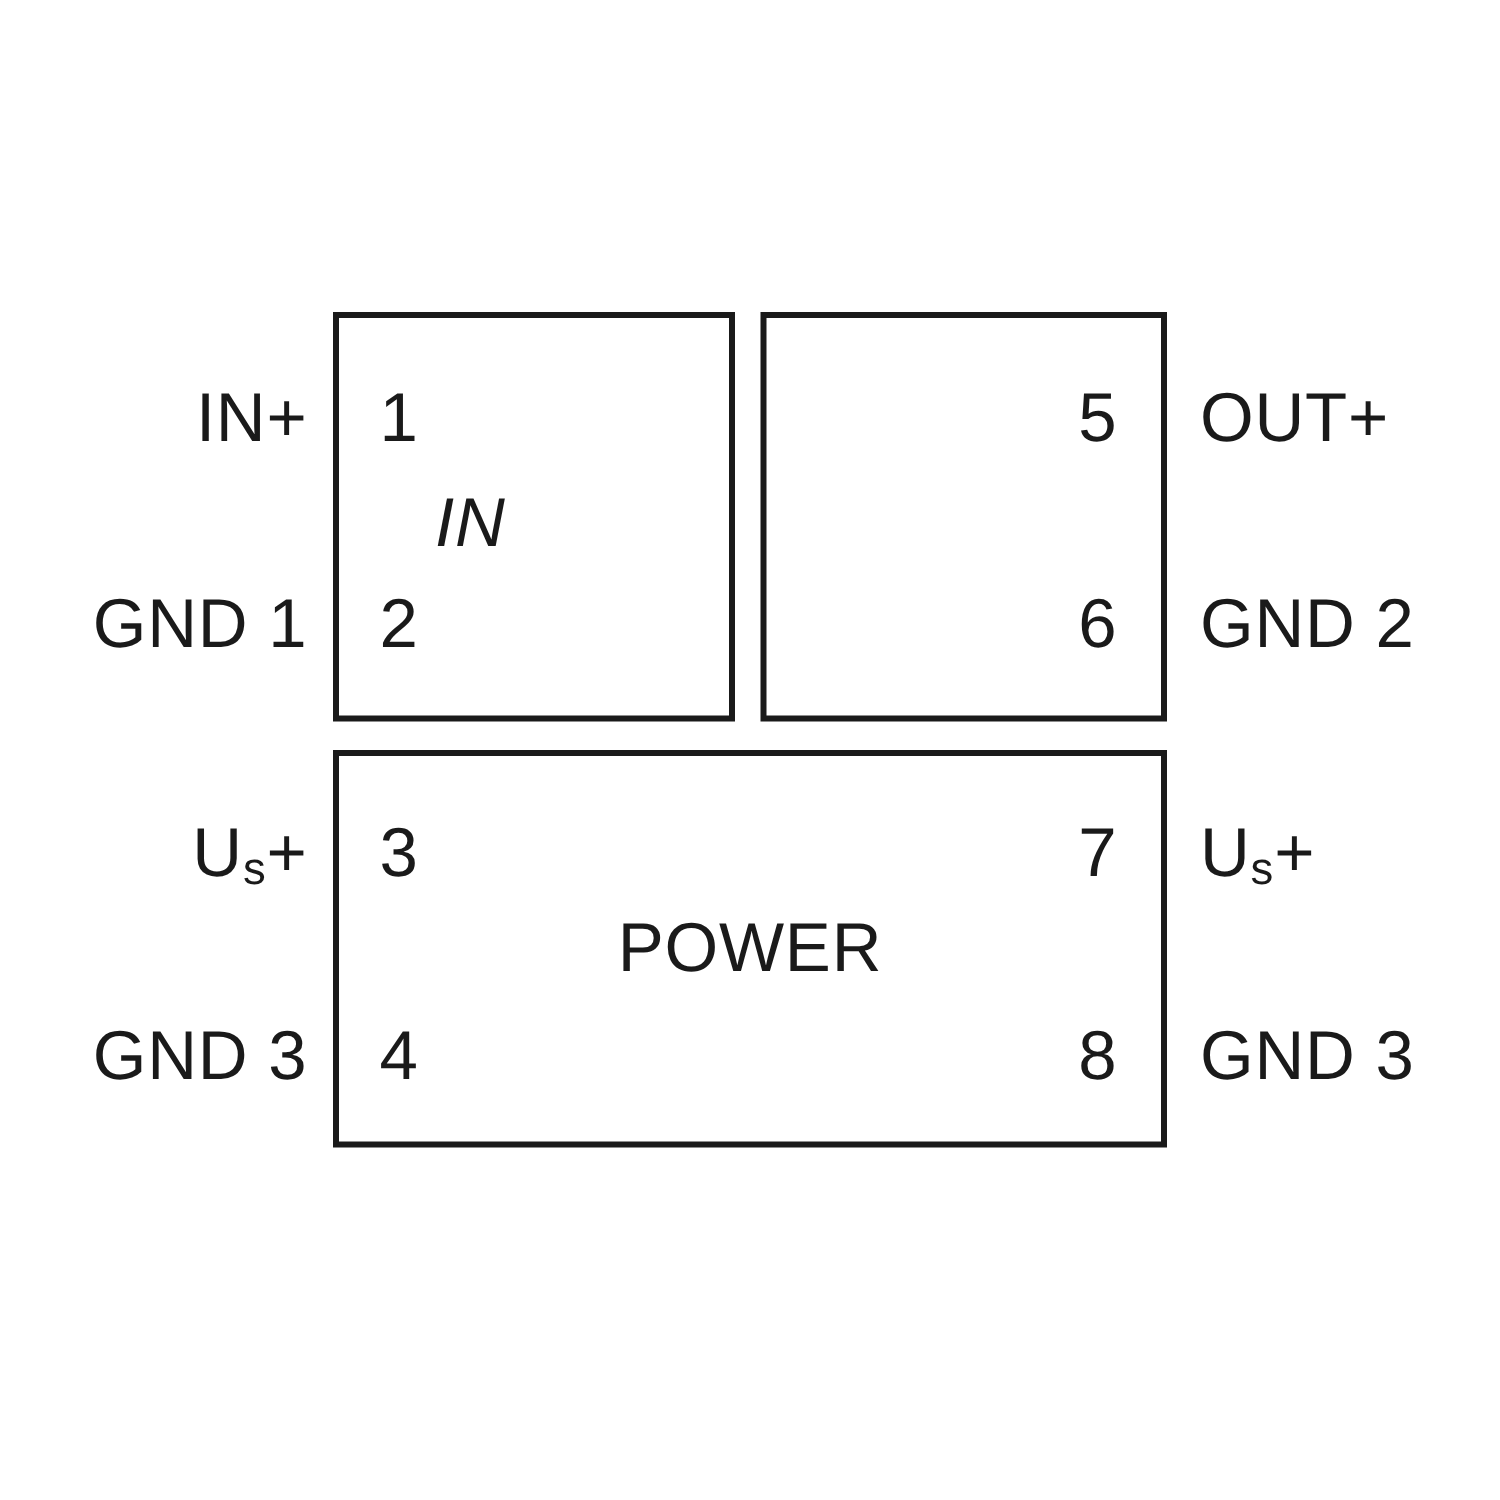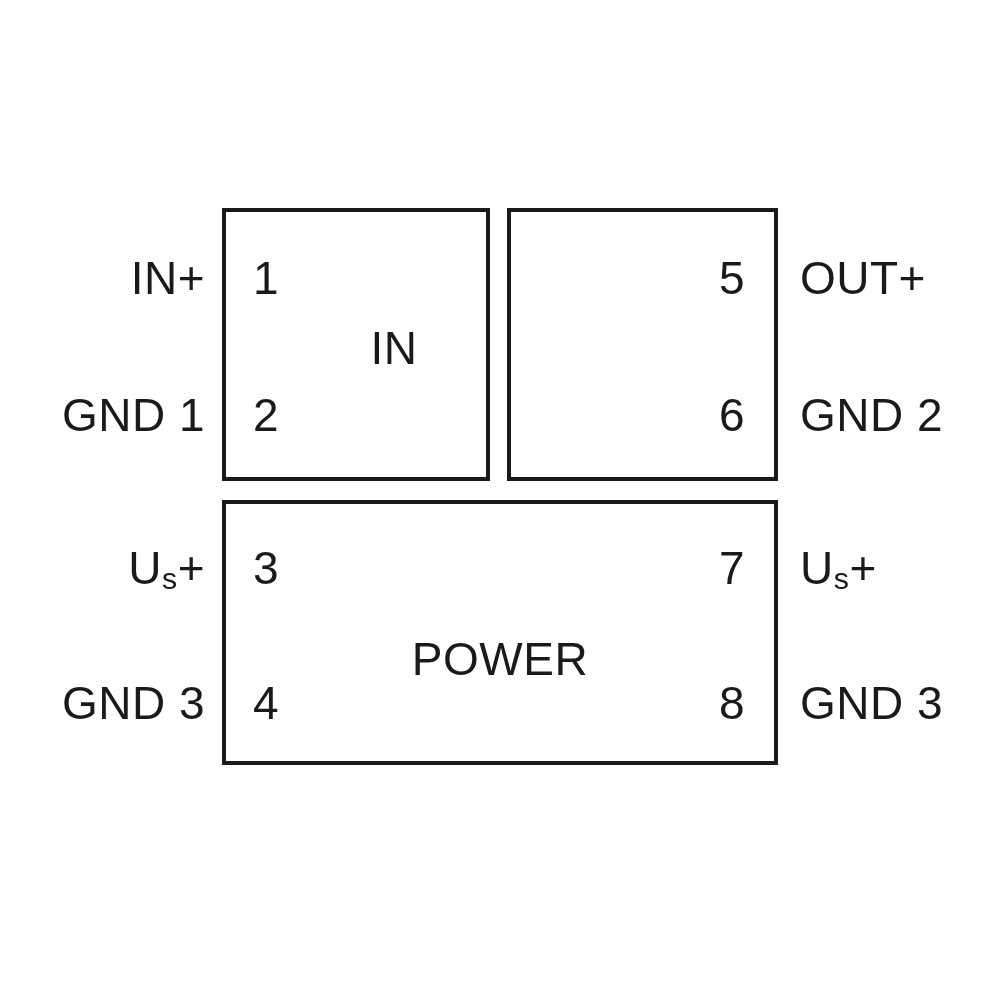--- a/index.html
+++ b/index.html
@@ -66,31 +66,31 @@
   .num-right { left: 625px;  width: 120px; text-align: right; }
 
   
   .row-1 { top: 255px; }
   .row-2 { top: 392px; }
   .row-3 { top: 545px; }
   .row-4 { top: 680px; }
 
   
   #cap-in {
-    left: 304px; top: 325px; width: 180px;
-    text-align: center;
+    left: 290px; top: 325px; width: 180px;
+    text-align: left;
+    font-style: italic;
   }
   #cap-out {
     left: 545px; top: 325px; width: 200px;
     text-align: left;
   }
   #cap-power {
     left: 222px; top: 608px; width: 556px;
     text-align: center;
-    margin-top: 28px;
   }
 </style>
 </head>
 <body>
 
 <div id="diagram">
 
   <div class="box" id="box-in"></div>
   <div class="box" id="box-out"></div>
   <div class="box" id="box-power"></div>

